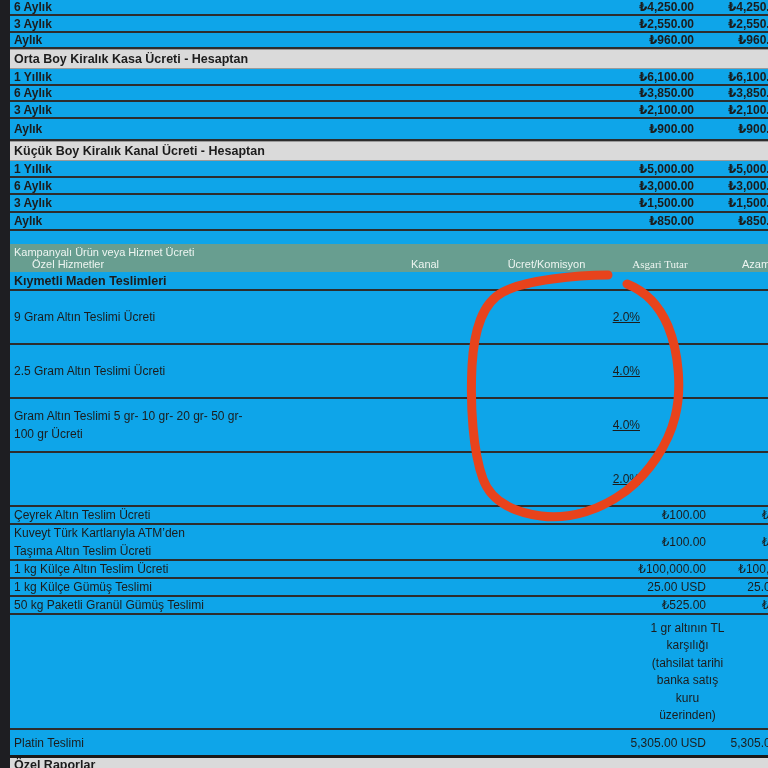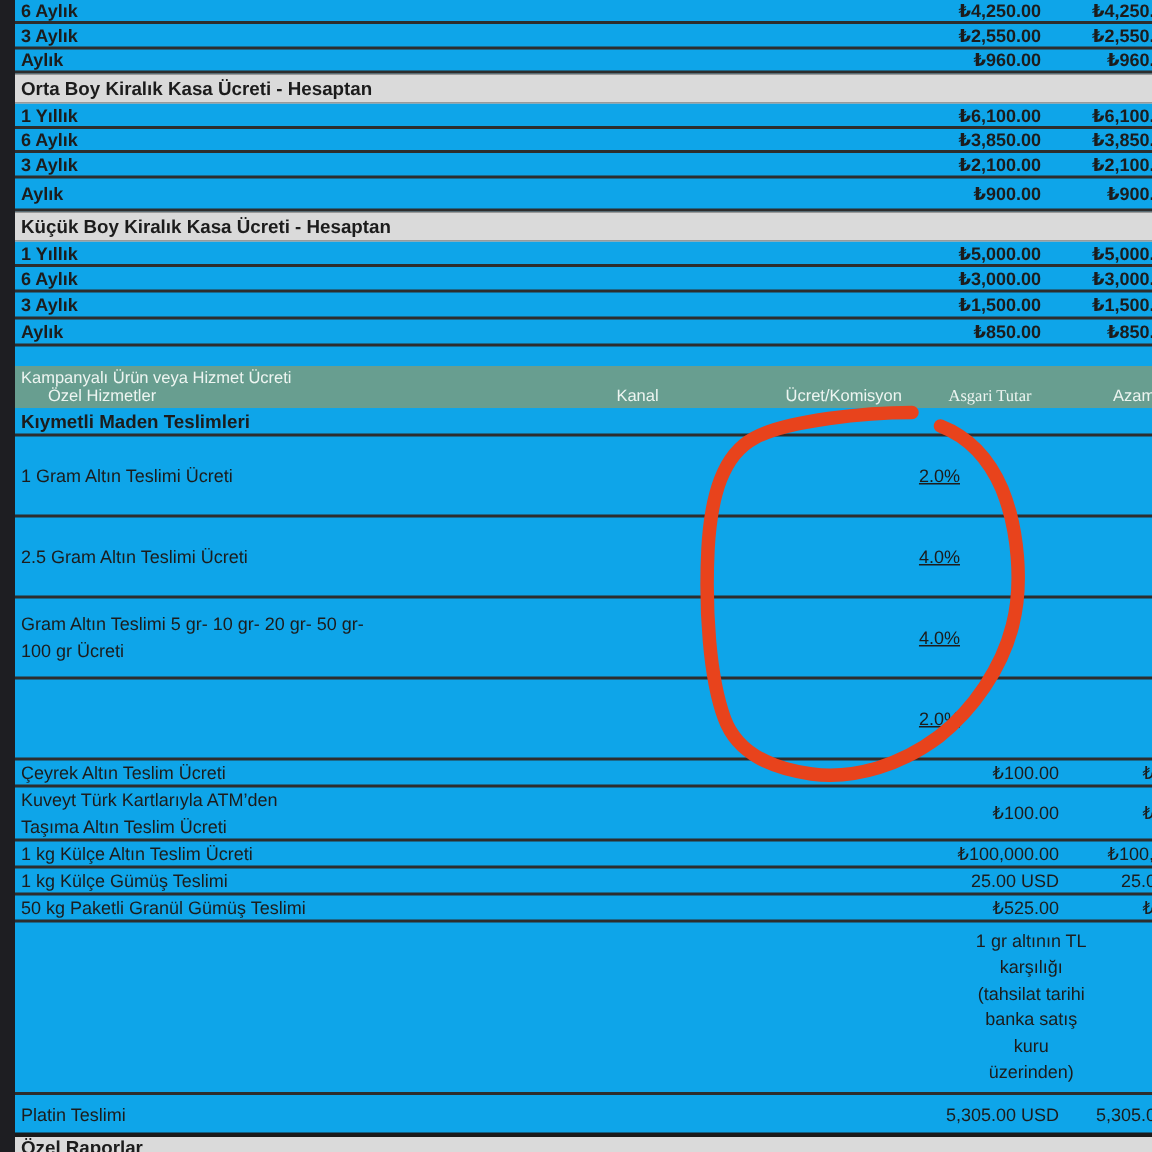--- a/index.html
+++ b/index.html
@@ -19,21 +19,21 @@
   .ttable .lbl{position:absolute;left:4px;top:50%;transform:translateY(-50%);}
   .tv1{position:absolute;right:116px;width:220px;text-align:right;top:50%;transform:translateY(-50%);}
   .tv2{position:absolute;right:27px;width:90px;text-align:right;top:50%;transform:translateY(-50%);}
   .gap{height:13px;}
   
   .green{position:relative;height:28px;background:#689e90;color:#eef5f1;font-size:11px;}
   .g-title{position:absolute;left:4px;top:2px;}
   .g-col{position:absolute;bottom:2px;text-align:center;}
   .g-service{left:22px;text-align:right;margin-top:48px;}
   .g-kanal{left:365px;width:100px;}
-  .g-fee{left:495px;width:115px;margin-top:20px;}
+  .g-fee{left:479px;width:115px;margin-top:20px;}
   .g-min{left:605px;width:90px;font-family:Liberation Serif, serif;}
   .g-max{left:700px;text-align:left;margin-left:32px;}
   
   .ktitle{box-sizing:border-box;height:19px;border-bottom:2px solid #2d2d2d;
           font-weight:700;font-size:12.5px;padding-left:4px;display:flex;align-items:center;}
   
   .mtable{font-size:12px;font-weight:400;}
   .mtable .lbl{position:absolute;left:4px;top:50%;transform:translateY(-50%);
                white-space:pre-line;line-height:18px;max-width:450px;}
   .pct{position:absolute;left:510px;width:120px;text-align:right;top:50%;transform:translateY(-50%);text-decoration:underline;}
@@ -87,21 +87,21 @@
           <div class="lbl">3 Aylık</div>
           <div class="tv1">₺2,100.00</div>
           <div class="tv2">₺2,100.00</div>
         </div>
         <div class="row" style="height: 22px;">
           <div class="lbl">Aylık</div>
           <div class="tv1">₺900.00</div>
           <div class="tv2">₺900.00</div>
         </div>
         <div class="sec" style="height: 18px;">
-          <div class="">Küçük Boy Kiralık Kasa Ücreti - Hesaptan</div>
+          <div class="">Küçük Boy Kiralık Kanal Ücreti - Hesaptan</div>
         </div>
         <div class="row" style="height: 17px;">
           <div class="lbl">1 Yıllık</div>
           <div class="tv1">₺5,000.00</div>
           <div class="tv2">₺5,000.00</div>
         </div>
         <div class="row" style="height: 17px;">
           <div class="lbl">6 Aylık</div>
           <div class="tv1">₺3,000.00</div>
           <div class="tv2">₺3,000.00</div>
@@ -126,21 +126,21 @@
       <div class="g-col g-kanal">Kanal</div>
       <div class="g-col g-fee">Ücret/Komisyon</div>
       <div class="g-col g-min">Asgari Tutar</div>
       <div class="g-col g-max">Azami Tutar</div>
     </div>
 
     <div class="ktitle">Kıymetli Maden Teslimleri</div>
 
     <div class="mtable">
         <div class="row" style="height: 54px;">
-          <div class="lbl">1 Gram Altın Teslimi Ücreti</div>
+          <div class="lbl">9 Gram Altın Teslimi Ücreti</div>
           <div class="pct">2.0%</div>
         </div>
         <div class="row" style="height: 54px;">
           <div class="lbl">2.5 Gram Altın Teslimi Ücreti</div>
           <div class="pct">4.0%</div>
         </div>
         <div class="row" style="height: 54px;">
           <div class="lbl">Gram Altın Teslimi 5 gr- 10 gr- 20 gr- 50 gr-
 100 gr Ücreti</div>
           <div class="pct">4.0%</div>

